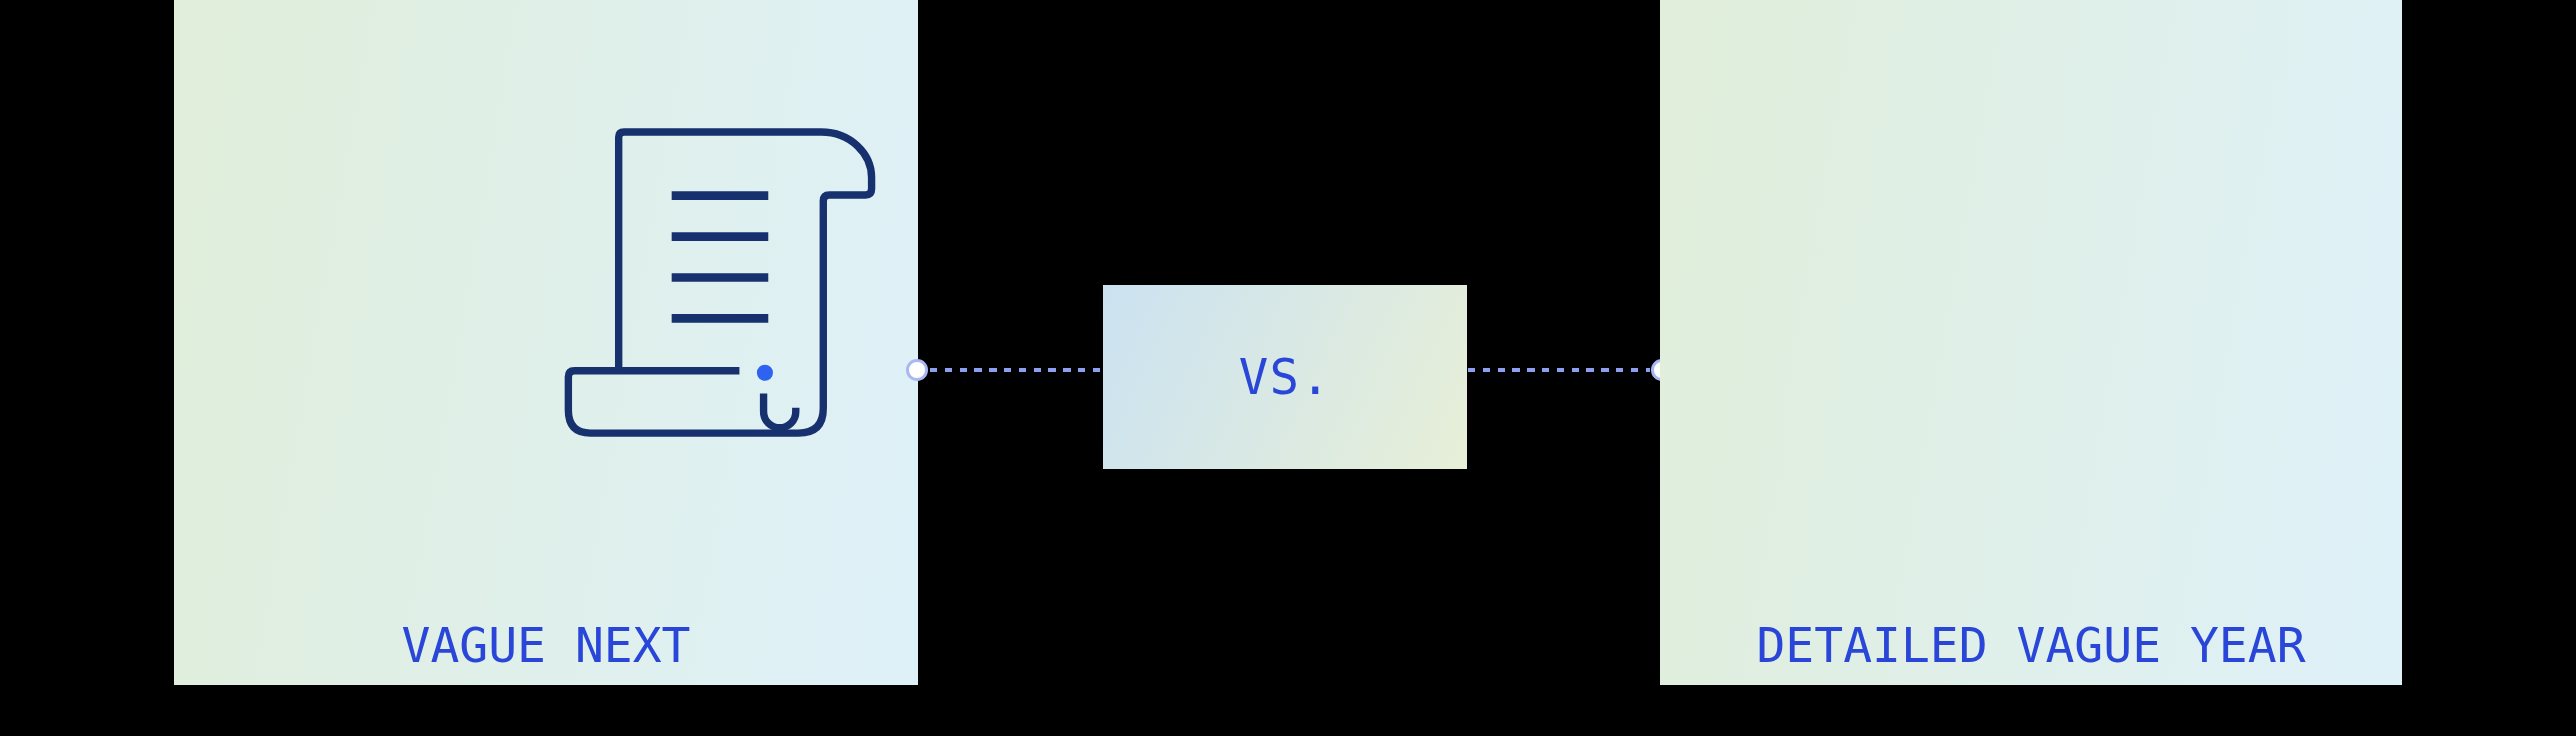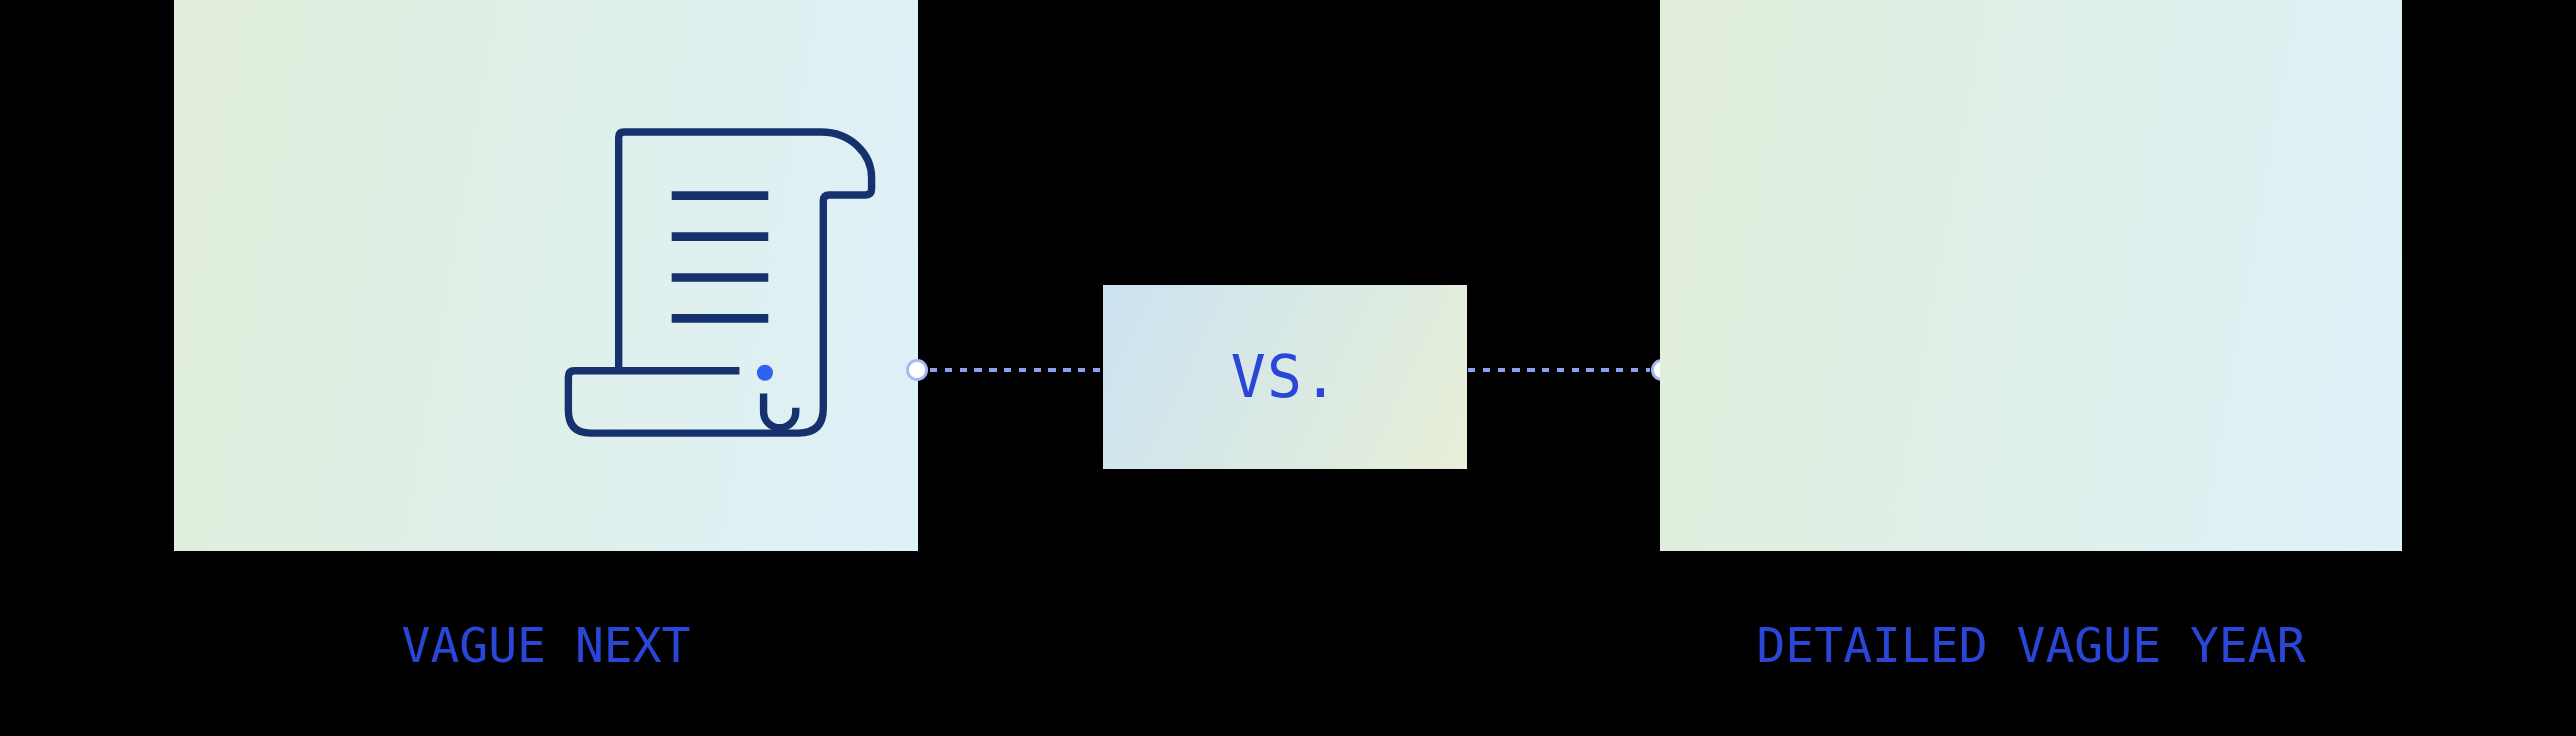--- a/index.html
+++ b/index.html
@@ -14,21 +14,21 @@
     --dash-lavender:#8da0f0;
     --node-ring:#a9b8f3;
     --node-fill:#ffffff;
   }
   *{margin:0;padding:0;box-sizing:border-box;}
   html,body{width:2576px;height:737px;overflow:hidden;}
   body{background:var(--background);font-family:"DejaVu Sans Mono","Liberation Mono",monospace;}
   .stage{position:relative;width:2576px;height:737px;background:var(--background);}
 
   .panel{
-    position:absolute;top:0;height:551px;
+    position:absolute;top:0;height:685px;
     background:linear-gradient(100deg,var(--panel-grad-a) 0%,var(--panel-grad-b) 100%);
   }
   .panel-left{left:174px;width:744px;}
   .panel-right{left:1660px;width:742px;}
 
   .icon{position:absolute;}
   .icon-left{left:389px;top:101px;}
   .ln{fill:none;stroke:var(--navy);stroke-width:11px;stroke-linecap:butt;stroke-linejoin:miter;}
   .tl path{fill:none;stroke:var(--navy);stroke-width:13px;}
   .dot{fill:var(--accent-blue);stroke:none;}
@@ -41,21 +41,21 @@
     white-space:pre;
   }
   .card-label span{display:block;}
 
   .vs-box{
     position:absolute;left:1103px;top:285px;width:364px;height:184px;
     background:linear-gradient(115deg,var(--vs-grad-a) 0%,var(--vs-grad-b) 100%);
     display:flex;align-items:center;justify-content:center;
   }
   .vs-label{
-    font-size:58px;color:var(--label-blue);letter-spacing:1.3px;
+    font-size:49px;color:var(--label-blue);letter-spacing:1.3px;
   }
 
   .dash{
     position:absolute;top:368px;height:4px;
     background:repeating-linear-gradient(90deg,var(--dash-lavender) 0 7.4px,transparent 7.4px 14.8px);
   }
   .dash-left{left:930px;width:170px;}
   .dash-right{left:1468px;width:182px;}
 
   .node{

